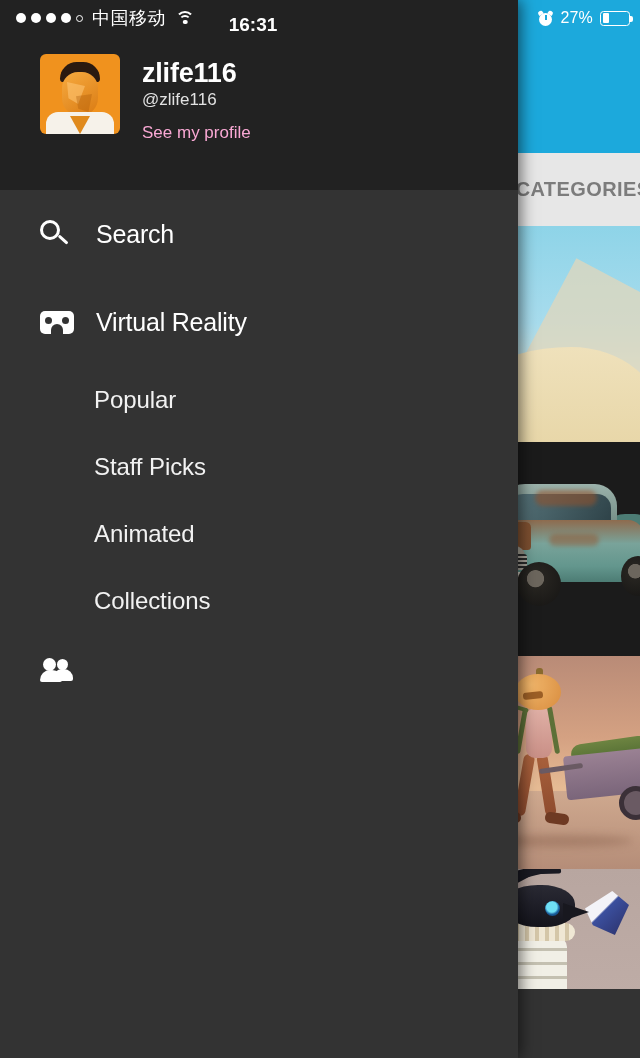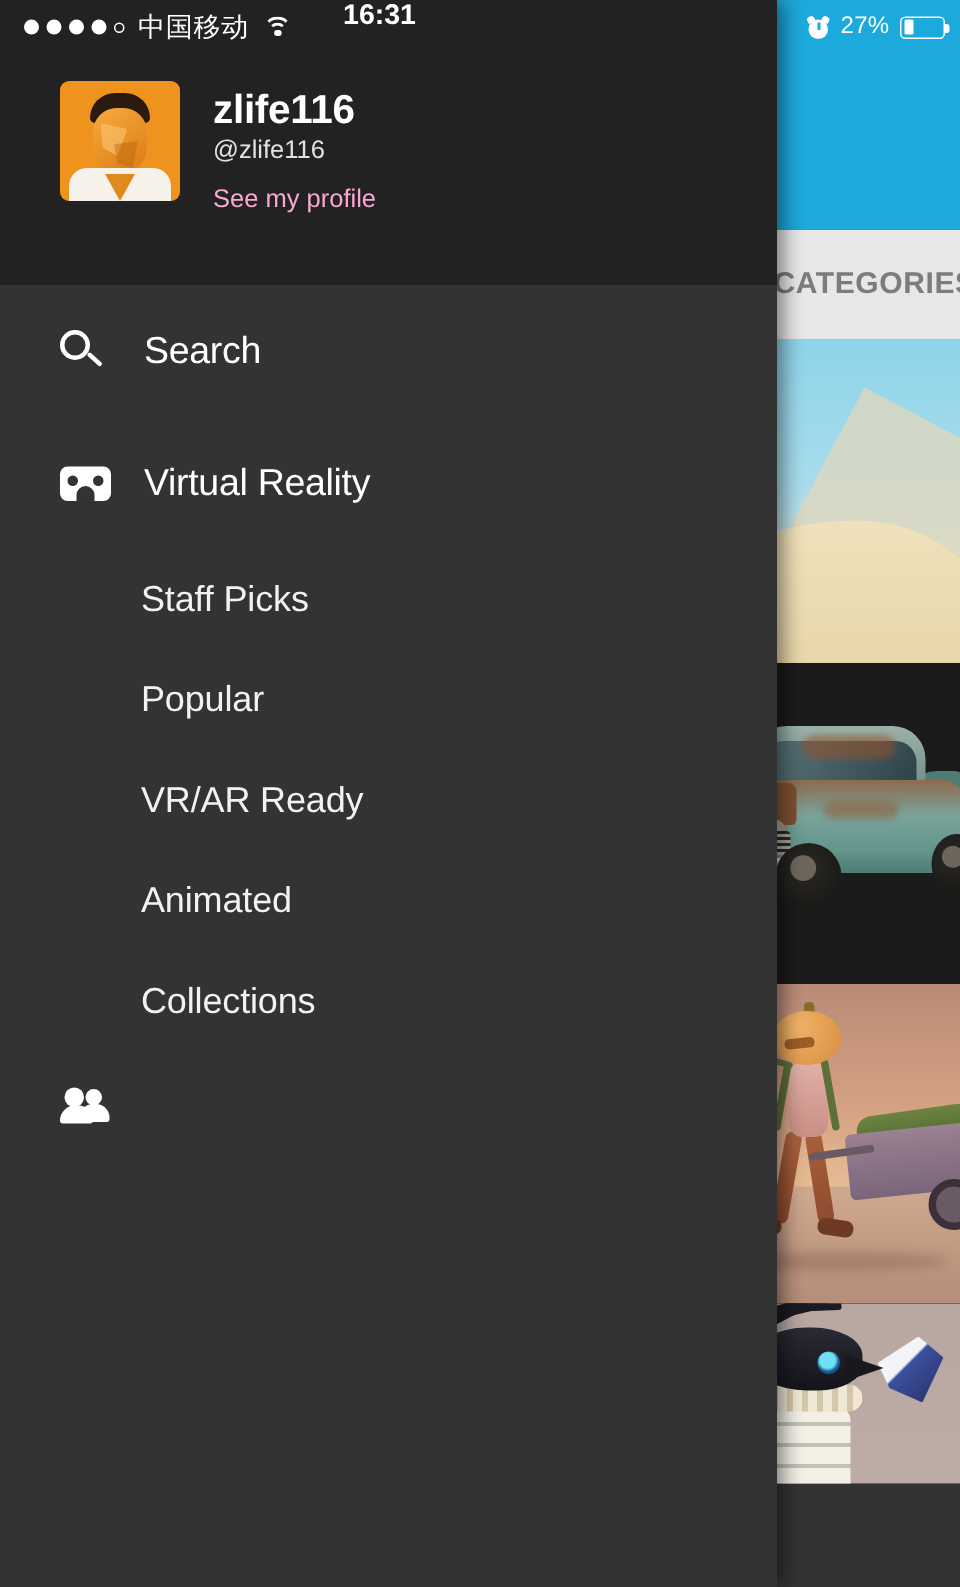--- a/index.html
+++ b/index.html
@@ -347,21 +347,21 @@
     border:2.2px solid #fff; border-bottom-color:transparent;
     border-left-color:transparent; border-right-color:transparent;
     border-radius:50%;
   }
   .wifi .a1 { top:0px; width:19px; height:19px; }
   .wifi .a2 { top:4.5px; width:12px; height:12px; }
   .wifi .a3 { top:9px; width:5px; height:5px; border-radius:50%;
               border:none; background:#fff; height:4.5px; width:4.5px; }
   .sb-time {
     position:absolute; left:0; right:0; top:0; height:36px;
-    display:flex; align-items:flex-start; justify-content:center;
+    display:flex; align-items:flex-end; justify-content:center;
     font-size:19px; font-weight:600; pointer-events:none;
   }
   .sb-time span { margin-left:-12px; }
 
   .profile {
     display:flex; align-items:flex-start; padding:18px 0 0 40px; gap:22px;
   }
   .avatar {
     width:80px; height:80px; border-radius:6px; overflow:hidden;
     background:#f0921e; position:relative; flex:none;
@@ -644,27 +644,24 @@
             <div class="lens l"></div>
               <div class="lens r"></div>
               <div class="notch"></div>
           </div>
         </div>
         <div class="nav-label">Virtual Reality</div>
       </div>
 
 
       <div class="subnav-item">
+        <div class="subnav-label">Popular</div>
+      </div>
+      <div class="subnav-item">
         <div class="subnav-label">Staff Picks</div>
-      </div>
-      <div class="subnav-item">
-        <div class="subnav-label">Popular</div>
-      </div>
-      <div class="subnav-item">
-        <div class="subnav-label">VR/AR Ready</div>
       </div>
       <div class="subnav-item">
         <div class="subnav-label">Animated</div>
       </div>
       <div class="subnav-item">
         <div class="subnav-label">Collections</div>
       </div>
 
       <div class="nav-item" style="height:70px">
         <div class="nav-icon">

